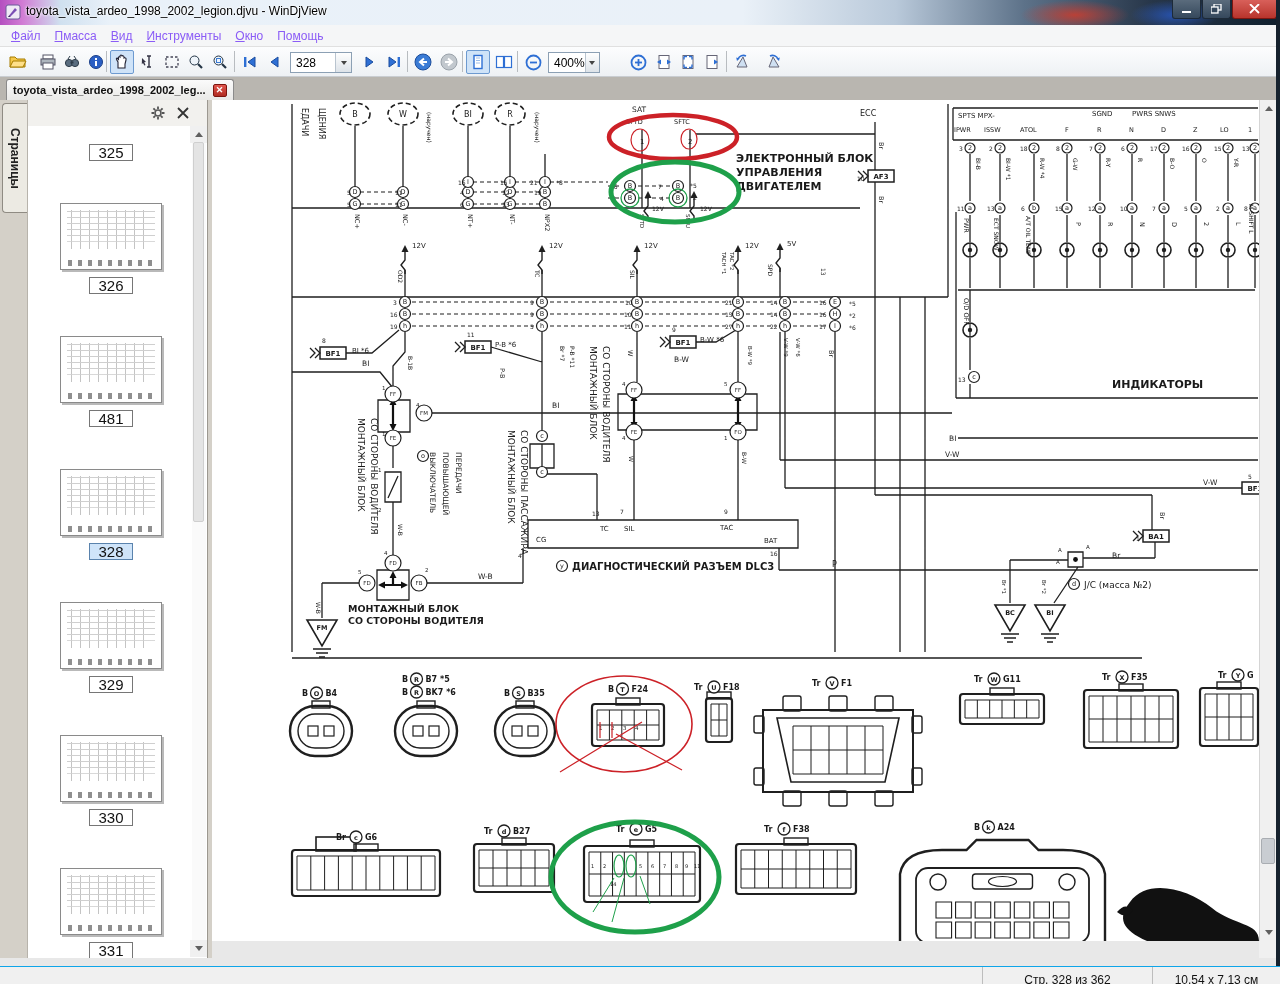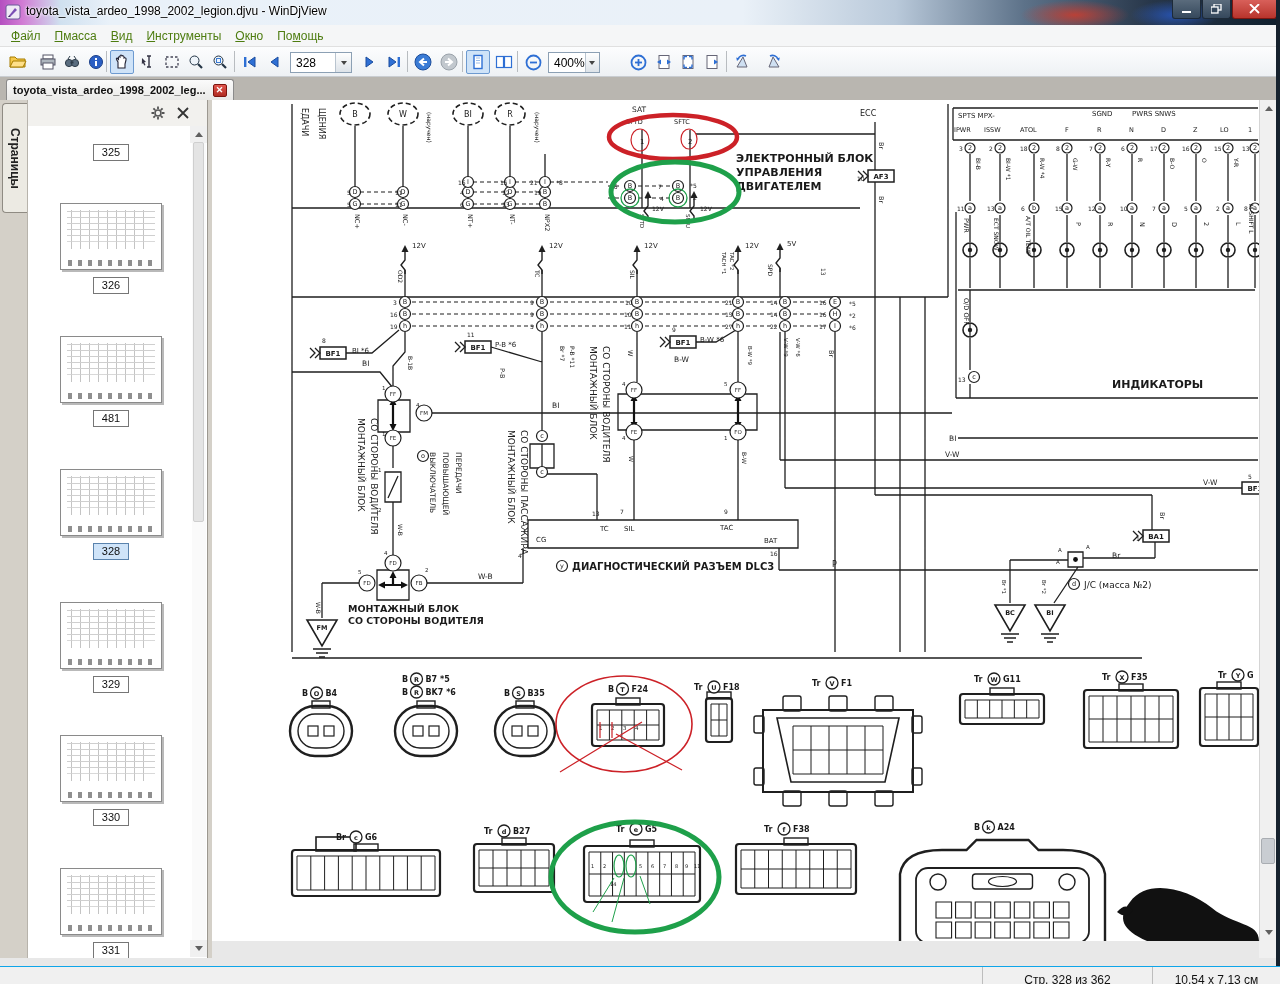--- a/index.html
+++ b/index.html
@@ -13,21 +13,21 @@
   #blob-red{left:1020px;width:110px;background:radial-gradient(ellipse at 50% 60%,rgba(205,60,45,.85),rgba(205,60,45,0) 70%);}
   #blob-blue{left:1130px;width:90px;background:radial-gradient(ellipse at 50% 60%,rgba(40,90,200,.8),rgba(40,90,200,0) 70%);}
   #win-icon{position:absolute;left:5px;top:4px;}
   #win-title{position:absolute;left:26px;top:4px;font-size:12px;color:#000;text-shadow:0 0 3px #fff,0 0 3px #fff;white-space:nowrap;}
   #win-buttons{position:absolute;right:3px;top:0;display:flex;}
   .wbtn{width:29px;height:19px;display:flex;align-items:center;justify-content:center;
     background:linear-gradient(#5a6b7c,#35485c);border:1px solid #1d2a38;border-top:none;border-radius:0 0 3px 3px;margin-left:1px;color:#fff;}
   .wbtn.close{width:45px;background:linear-gradient(#d8605a,#b8342c);border-color:#7c1610;}
   
   #menubar{position:absolute;left:0;top:25px;width:1280px;height:22px;background:#f5f6f7;border-bottom:1px solid #e0e0e0;display:flex;align-items:center;padding-left:4px;}
-  .menu-item{font-size:12px;color:#4d7c0f;padding:2px 7px;cursor:default;}
+  .menu-item{font-size:12px;color:#8b5cf6;padding:2px 7px;cursor:default;}
   .menu-item span.acc{text-decoration:underline;}
   
   #toolbar{position:absolute;left:0;top:47px;width:1280px;height:30px;background:linear-gradient(#fcfdfe,#eef1f4);border-bottom:1px solid #c9cdd1;}
   .tbtn{position:absolute;top:3px;width:24px;height:24px;display:flex;align-items:center;justify-content:center;border:1px solid transparent;}
   .tbtn.pressed{background:#cfe3f8;border:1px solid #6d9ad0;border-radius:2px;}
   .tsep{position:absolute;top:4px;width:1px;height:21px;background:#b8bcc0;}
   .combo{position:absolute;top:5px;height:21px;background:#fff;border:1px solid #8ca0b4;font-size:12px;color:#000;display:flex;align-items:center;}
   .combo .val{flex:1;padding-left:5px;}
   .combo .drop{width:16px;height:100%;display:flex;align-items:center;justify-content:center;background:linear-gradient(#fefefe,#dde3e9);border-left:1px solid #b9c4cf;}
   .combo .drop i{width:0;height:0;border-left:3.5px solid transparent;border-right:3.5px solid transparent;border-top:4px solid #444;}
@@ -47,21 +47,21 @@
   #thumb-list{position:absolute;left:18px;top:26px;width:130px;height:832px;overflow:hidden;}
   .thumb-item{display:flex;flex-direction:column;align-items:center;margin-bottom:42px;}
   .thumb{width:102px;height:67px;border:1px solid #8a8a8a;box-shadow:2px 2px 0 #b9b9b9;background-color:#fff;
     background-image:
       repeating-linear-gradient(0deg,#cfcfcf 0 1px,transparent 1px 6px),
       repeating-linear-gradient(90deg,#c4c4c4 0 1px,transparent 1px 9px),
       repeating-linear-gradient(90deg,#8f8f8f 0 4px,transparent 4px 10px);
     background-size:88% 52%,80% 60%,86% 6px;
     background-position:6px 4px,10px 6px,7px 56px;
     background-repeat:no-repeat;margin-bottom:7px;}
-  .pnum{border:1px solid #767676;background:#fff;font-size:11px;color:#111;padding:0 8px;line-height:15px;}
+  .pnum{border:1px solid #767676;background:#fff;font-size:15px;color:#111;padding:0 8px;line-height:15px;}
   .pnum.sel{background:#cfe4f9;border-color:#5a83ad;}
   #side-scroll{position:absolute;right:1px;top:26px;width:14px;height:831px;background:#fafafa;}
   
   #main{position:absolute;left:212px;top:100px;width:1047px;height:841px;background:#fff;overflow:hidden;}
   #splitter{position:absolute;left:208px;top:100px;width:4px;height:858px;background:#d4d0c8;}
   svg text{font-family:"DejaVu Sans",sans-serif;fill:#1a1a1a;}
   path.w{stroke:#1f1f1f;fill:none;stroke-width:1.3;}
   path.wd{stroke:#1f1f1f;fill:none;stroke-width:1.1;stroke-dasharray:4 3;}
   
   .sb{position:absolute;background:#f0f0f0;}

